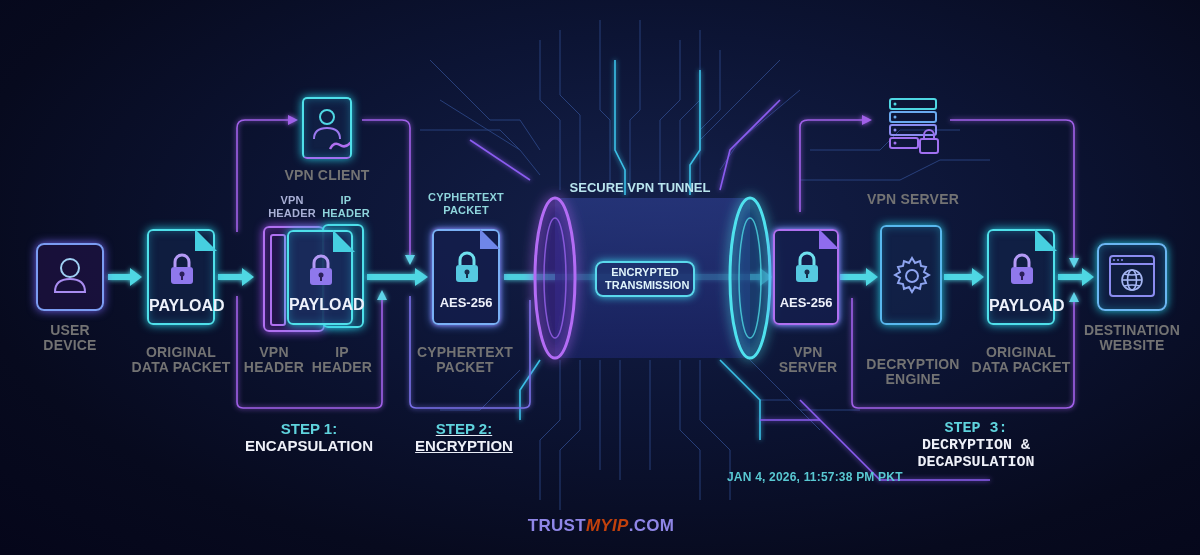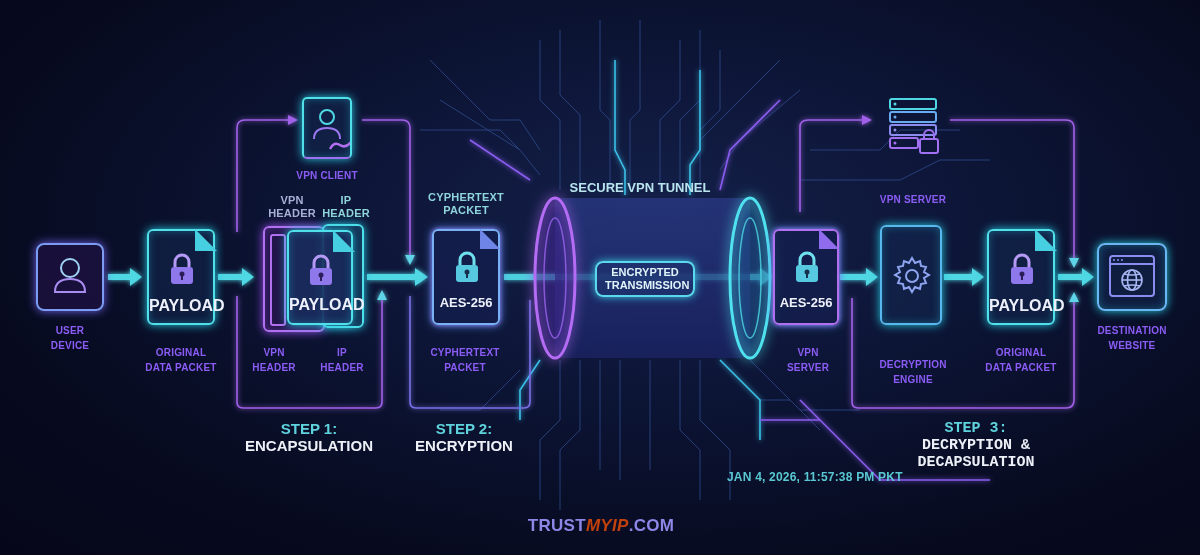--- a/index.html
+++ b/index.html
@@ -1,21 +1,21 @@
 <!DOCTYPE html>
 <html><head>
 <meta charset="utf-8">
 <style>
   html,body{margin:0;padding:0;}
   body{width:1200px;height:555px;overflow:hidden;position:relative;
     background:radial-gradient(ellipse at 55% 40%, #14204a 0%, #0c1434 40%, #070a1e 75%, #05061a 100%);
     font-family:"Liberation Sans","DejaVu Sans",sans-serif;color:#e8ecf6;}
   .abs{position:absolute;}
   svg.bg{position:absolute;left:0;top:0;}
-  .lbl{position:absolute;text-align:center;font-weight:bold;font-size:10px;line-height:15px;color:#8b5cf6;letter-spacing:0.2px;transform:translateX(-50%);white-space:nowrap;}
+  .lbl{position:absolute;text-align:center;font-weight:bold;font-size:14px;line-height:15px;color:#737373;letter-spacing:0.2px;transform:translateX(-50%);white-space:nowrap;}
   .lbl.small{font-size:11px;line-height:13px;color:#a9b0d6;}
   .lbl.smallc{font-size:11px;line-height:13px;color:#8fd5dc;}
   .card{position:absolute;border-radius:8px;box-sizing:border-box;}
   .card.cyan{border:2px solid #4fe0ea;box-shadow:0 0 10px #27c6de,inset 0 0 8px rgba(40,200,230,.35);background:rgba(20,40,80,.55);}
   .card.purple{border:2px solid #b070f0;box-shadow:0 0 10px #9a4ce8,inset 0 0 8px rgba(160,80,240,.35);background:rgba(40,20,80,.5);}
   .card.mixed{border:2px solid #7ab0f5;box-shadow:0 0 10px #5b8cf0,0 0 4px #b070f0;background:rgba(22,32,84,.6);}
   .doc-text{position:absolute;left:0;right:0;text-align:center;font-weight:bold;font-size:16px;color:#eef1fb;}
   .step{position:absolute;text-align:center;transform:translateX(-50%);white-space:nowrap;}
   .step .n{color:#5fd3dd;font-weight:bold;font-size:15px;line-height:17px;}
   .step .t{color:#eef0f8;font-weight:bold;font-size:15px;line-height:17px;}
@@ -329,21 +329,21 @@
 </div>
 <div class="lbl" style="left:1132px;top:323px;">
   <div>DESTINATION</div>
   <div>WEBSITE</div>
 </div>
 
 <div class="step" style="left:309px;top:420px;">
   <div class="n">STEP 1:</div>
   <div class="t">ENCAPSULATION</div>
 </div>
-<div class="step" style="left:464px;top:420px;">
+<div class="step" style="left:464px;top:420px;text-decoration:underline;">
   <div class="n">STEP 2:</div>
   <div class="t">ENCRYPTION</div>
 </div>
 <div class="step" style="left:976px;top:420px;font-family:Liberation Mono, monospace;">
   <div class="n">STEP 3:</div>
   <div class="t">DECRYPTION &amp;</div>
   <div class="t">DECAPSULATION</div>
 </div>
 
 <div class="timestamp" style="left:727px;top:470px;">JAN 4, 2026, 11:57:38 PM PKT</div>

